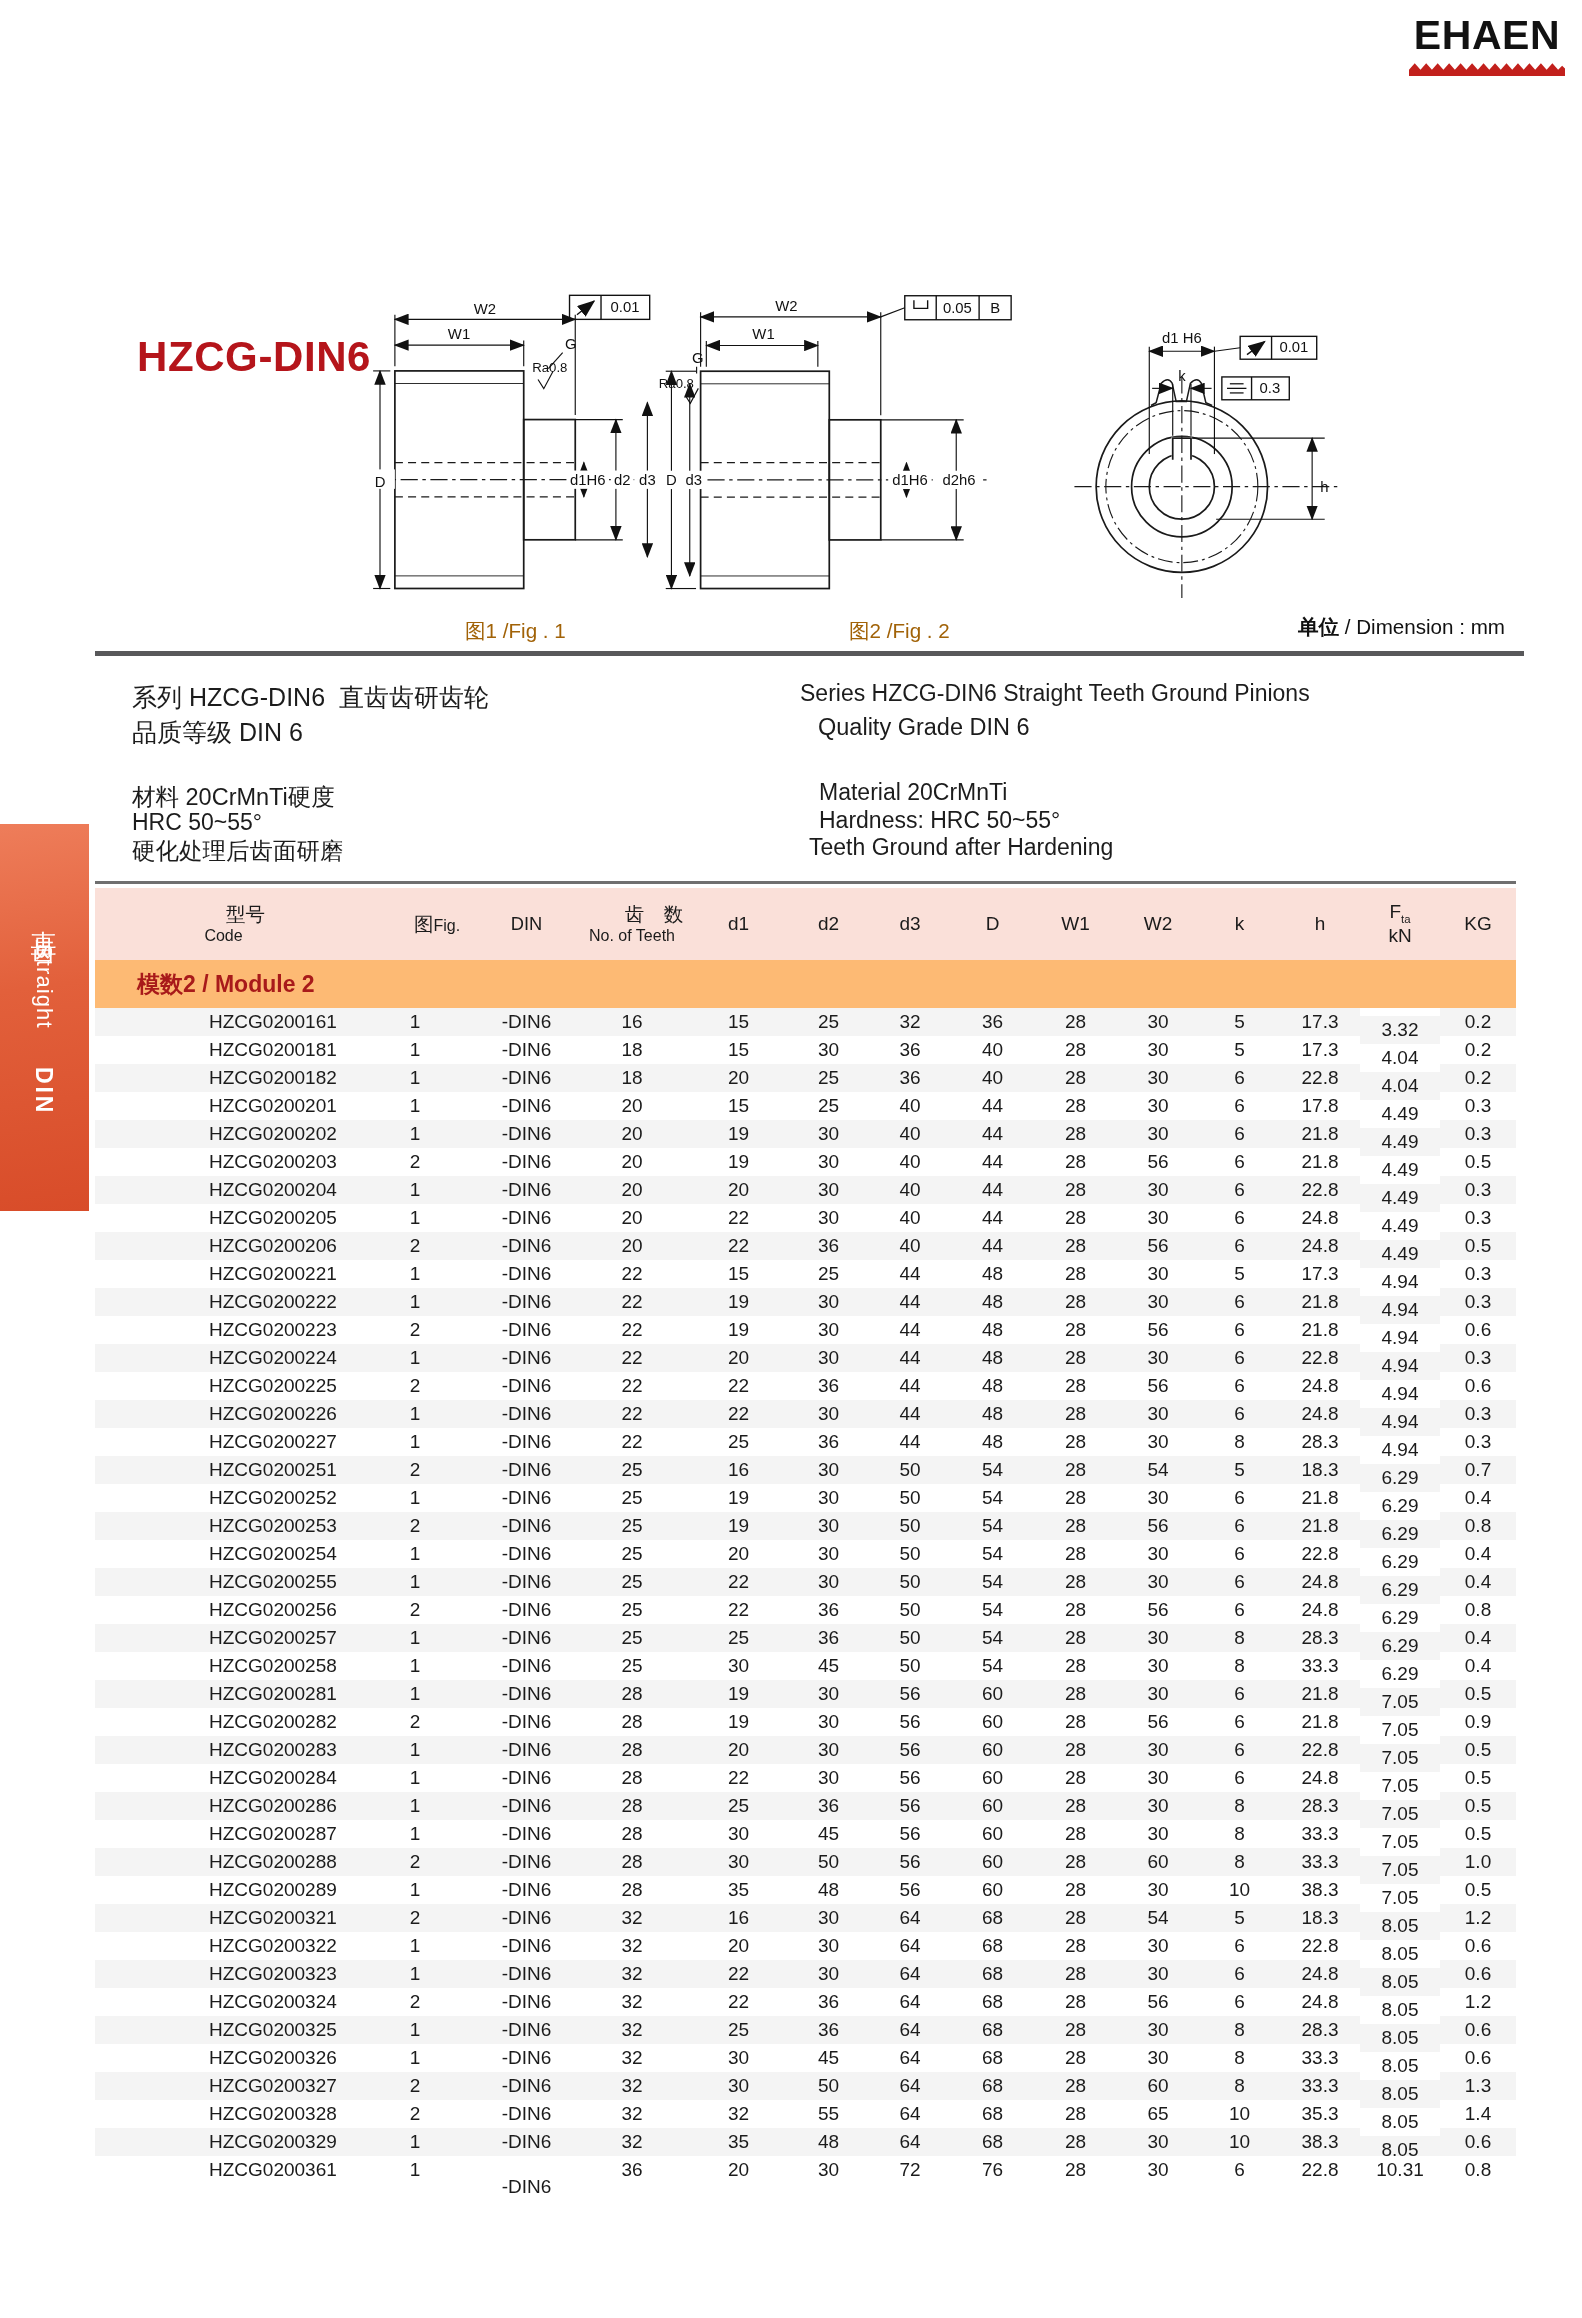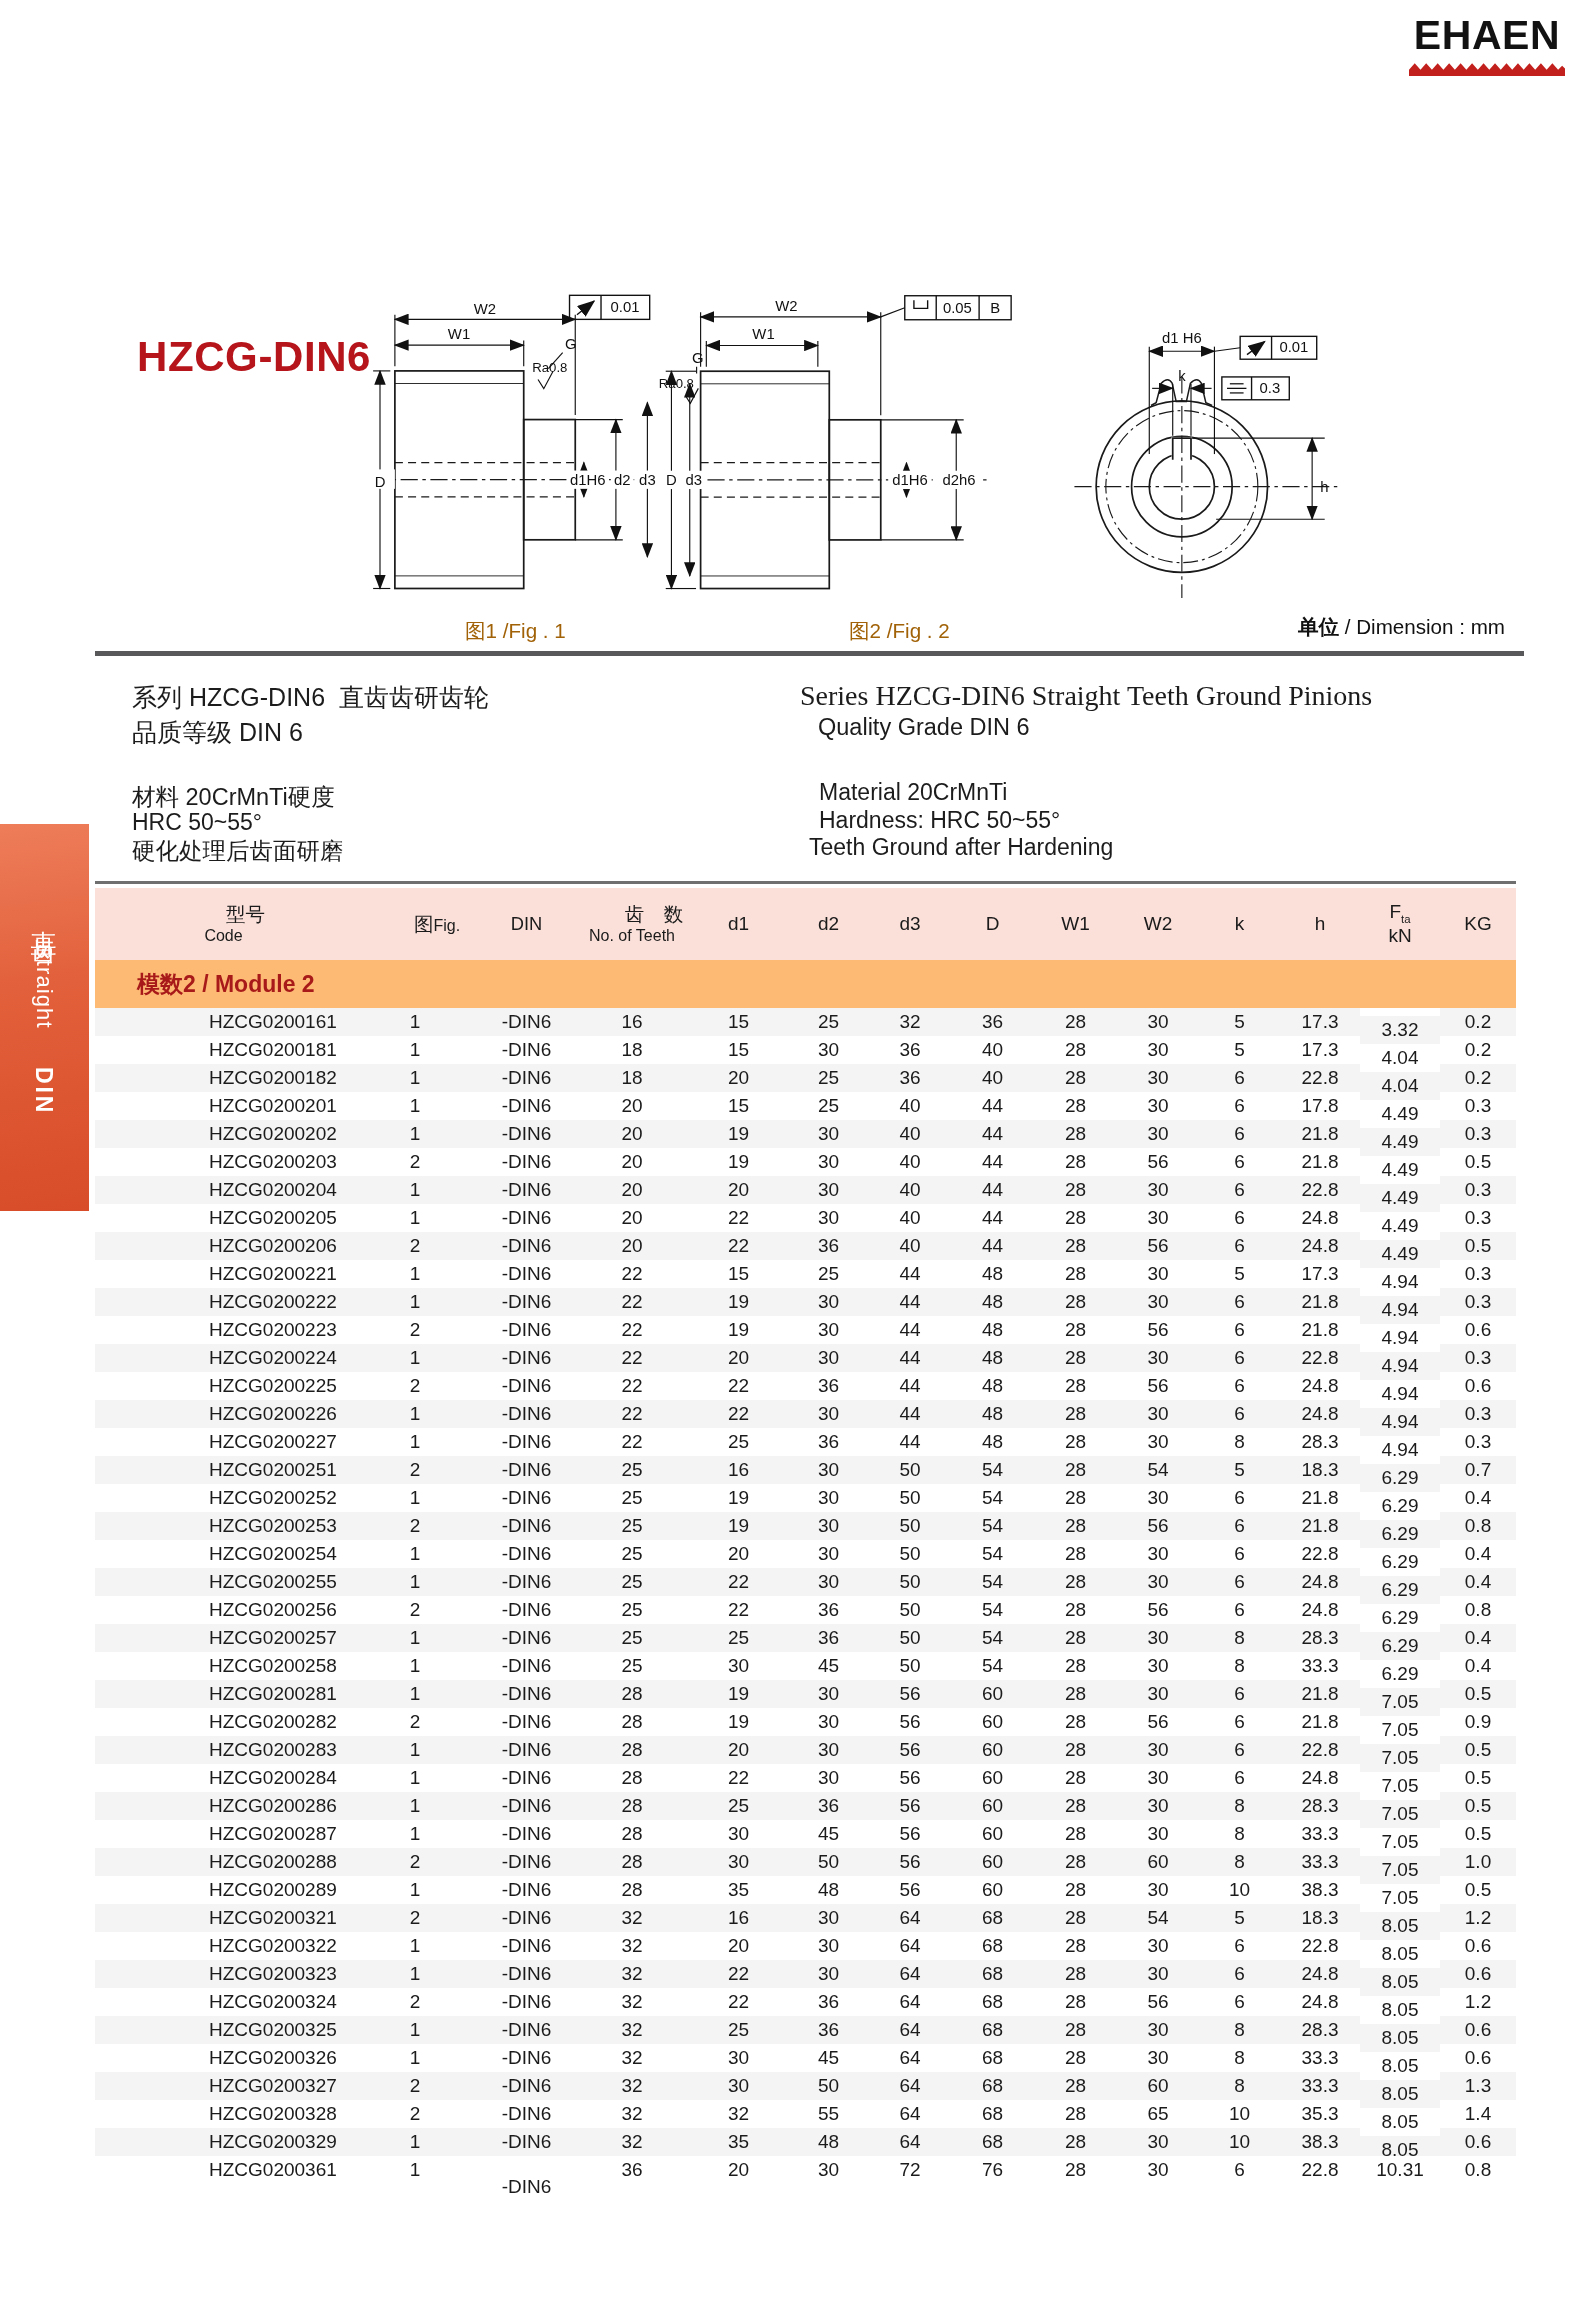--- a/index.html
+++ b/index.html
@@ -26,21 +26,21 @@
   .rule1{position:absolute;left:95px;top:651px;width:1429px;height:5.1px;background:#58585a;}
   .rule2{position:absolute;left:95px;top:881px;width:1421px;height:3.4px;background:#6f6f6f;}
 
   
   .spec-line{position:absolute;white-space:pre;color:#1c1c1c;}
   .cn1{left:132px;top:681px;font-size:25px;}
   .cn2{left:132px;top:716px;font-size:25px;}
   .cn3{left:132px;top:781px;font-size:23.5px;}
   .cn4{left:132px;top:809px;font-size:23px;}
   .cn5{left:132px;top:835px;font-size:23.5px;}
-  .en1{left:800px;top:680px;font-size:28px;font-family:Liberation Serif, serif;}
+  .en1{left:800px;top:680px;font-size:23px;}
   .en2{left:818px;top:714px;font-size:23.5px;}
   .en3{left:819px;top:779px;font-size:23px;}
   .en4{left:819px;top:807px;font-size:23px;}
   .en5{left:809px;top:834px;font-size:23px;}
 
   
   .side-tab{position:absolute;left:0;top:824px;width:89px;height:387px;
             background:linear-gradient(172deg,#ee7d5a 0%,#e2603b 42%,#d84c29 100%);}
   .side-text{position:absolute;top:86px;left:50%;transform:translateX(-50%);
              writing-mode:vertical-rl;text-orientation:mixed;color:#ffffff;white-space:nowrap;}

